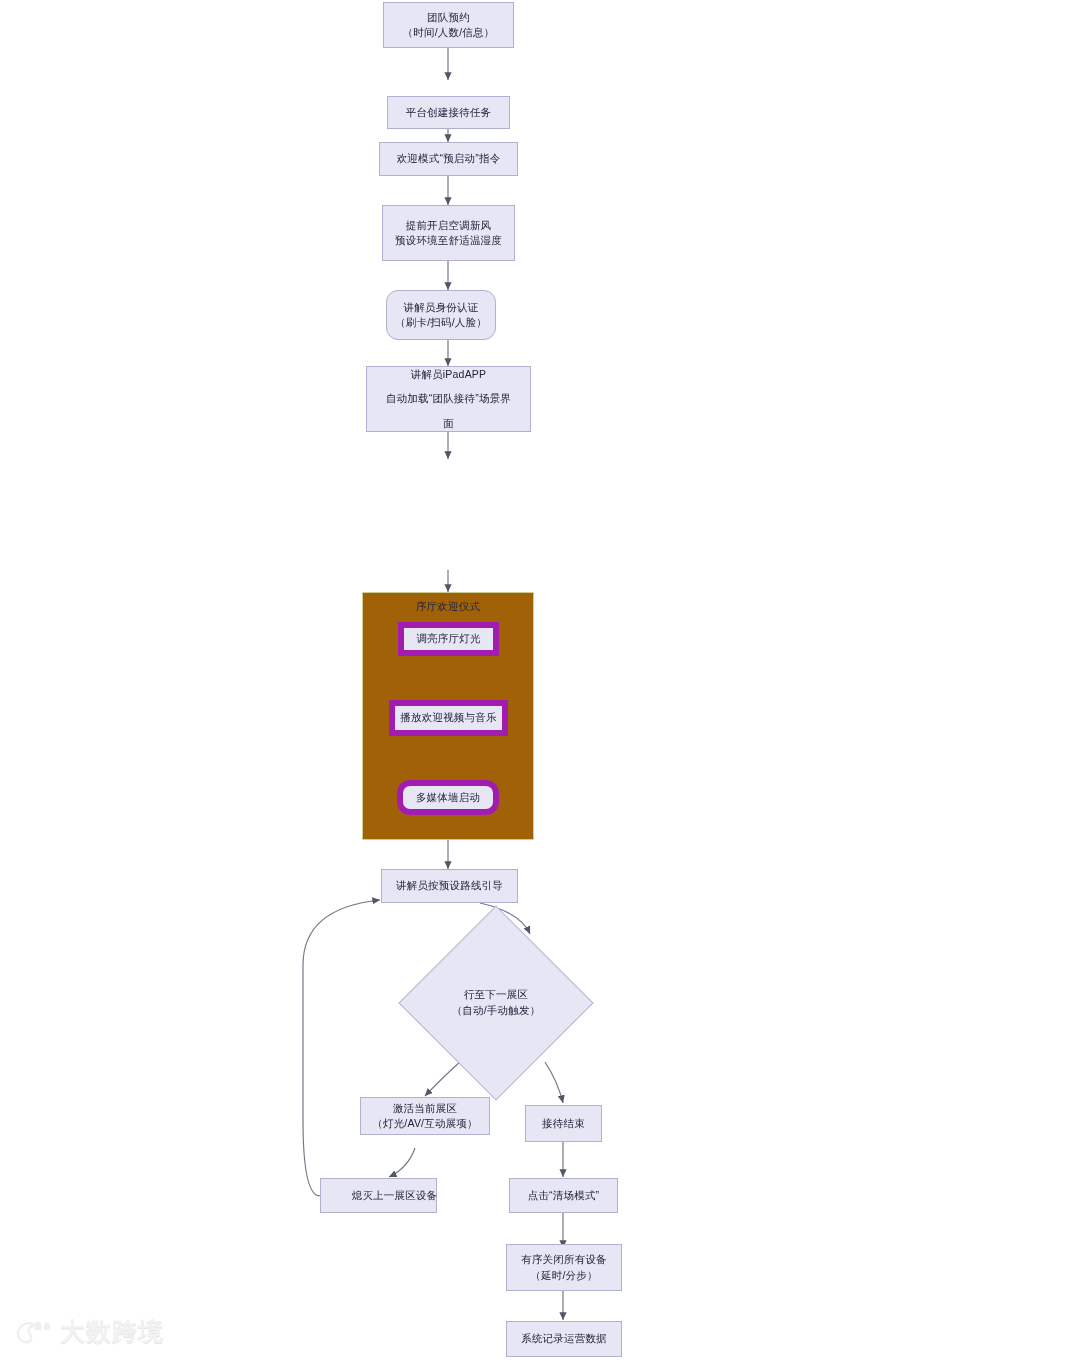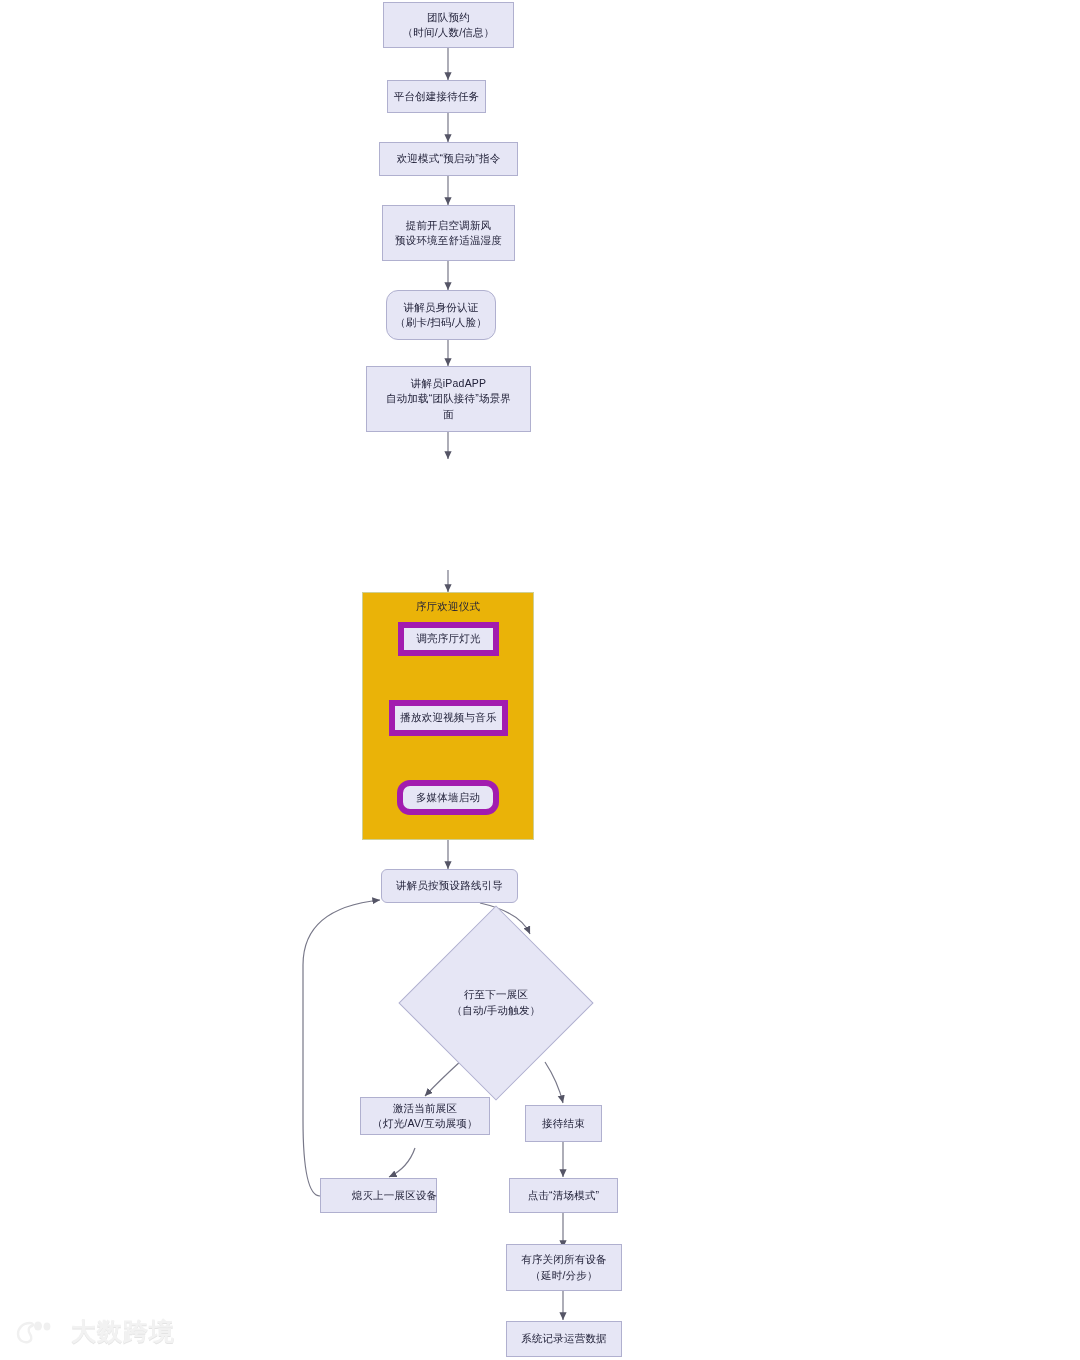--- a/index.html
+++ b/index.html
@@ -73,21 +73,21 @@
     text-align: center;
     color: #22223a;
     font-size: 10.5px;
     line-height: 1.5;
     letter-spacing: 0.2px;
     white-space: nowrap;
   }
   .group-box {
     position: absolute;
     box-sizing: border-box;
-    background: #eab308;
+    background: #a16207;
     border: 1px solid #cfcf94;
     font-family: Liberation Serif, serif;
   }
   .group-title {
     position: absolute;
     left: 0;
     top: 7px;
     width: 100%;
     text-align: center;
     font-size: 10.5px;
@@ -97,21 +97,21 @@
   .line {
     font-size: 10.5px;
     white-space: nowrap;
   }
   .watermark {
     position: absolute;
     left: 16px;
     bottom: 12px;
     display: flex;
     align-items: center;
-    gap: 15px;
+    gap: 4px;
     opacity: 1;
     user-select: none;
   }
   .wm-text {
     font-size: 25px;
     font-weight: bold;
     color: #f2f2f2;
     letter-spacing: 1px;
     text-shadow: 0 1px 0 #e4e4e4;
   }
@@ -151,39 +151,39 @@
       <path d="M563,1213 L563,1248"></path>
       <path d="M563,1291 L563,1320"></path>
     </g>
   </svg>
 
   <div class="node process" style="left:383px; top:2px; width:131px; height:46px;">
     <div class="line">团队预约</div>
     <div class="line">（时间/人数/信息）</div>
   </div>
 
-  <div class="node process" style="left:387px; top:80px; width:99px; height:33px;">
+  <div class="node process" style="left:387px; top:96px; width:123px; height:33px;">
     <div class="line">平台创建接待任务</div>
   </div>
 
   <div class="node process" style="left:379px; top:142px; width:139px; height:34px;">
     <div class="line">欢迎模式“预启动”指令</div>
   </div>
 
   <div class="node process" style="left:382px; top:205px; width:133px; height:56px;">
     <div class="line">提前开启空调新风</div>
     <div class="line">预设环境至舒适温湿度</div>
   </div>
 
   <div class="node process" style="left:386px; top:290px; width:110px; height:50px;border-radius:12px;">
     <div class="line">讲解员身份认证</div>
     <div class="line">（刷卡/扫码/人脸）</div>
   </div>
 
-  <div class="node process" style="left:366px; top:366px; width:165px; height:66px;">
+  <div class="node process" style="left:366px; top:366px; width:165px; height:66px;justify-content:space-between;">
     <div class="line">讲解员iPadAPP</div>
     <div class="line">自动加载“团队接待”场景界</div>
     <div class="line">面</div>
   </div>
 
 
   <div class="group-box" style="left:362px; top:592px; width:172px; height:248px;">
     <div class="group-title">序厅欢迎仪式</div>
   </div>
 
@@ -192,21 +192,21 @@
   </div>
 
   <div class="node inner-process" style="left:389px; top:700px; width:119px; height:36px;">
     <div class="line">播放欢迎视频与音乐</div>
   </div>
 
   <div class="node inner-process" style="left:397px; top:780px; width:102px; height:35px;border-radius:13px;">
     <div class="line">多媒体墙启动</div>
   </div>
 
-  <div class="node process" style="left:381px; top:869px; width:137px; height:34px;border-radius:6px;">
+  <div class="node process" style="left:381px; top:869px; width:137px; height:34px;">
     <div class="line">讲解员按预设路线引导</div>
   </div>
 
   <div class="decision-wrap" style="left:427px; top:934px; width:138px; height:138px;">
     <div class="decision-shape"></div>
     <div class="decision-label">
       <div class="line">行至下一展区</div>
       <div class="line">（自动/手动触发）</div>
     </div>
   </div>

